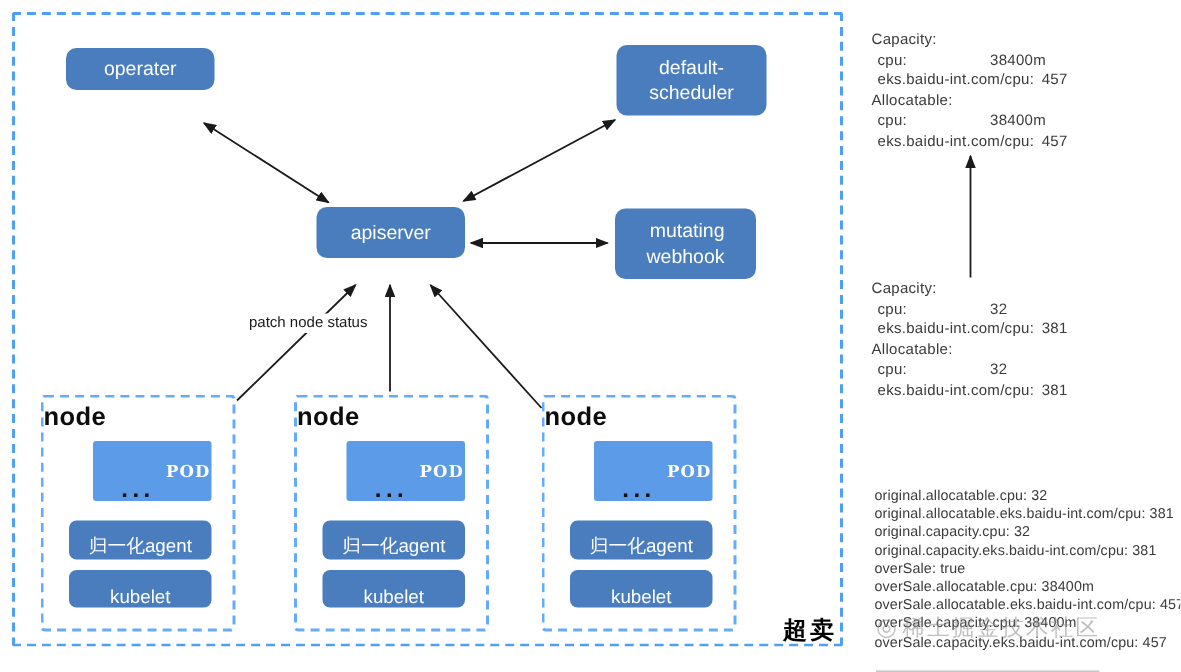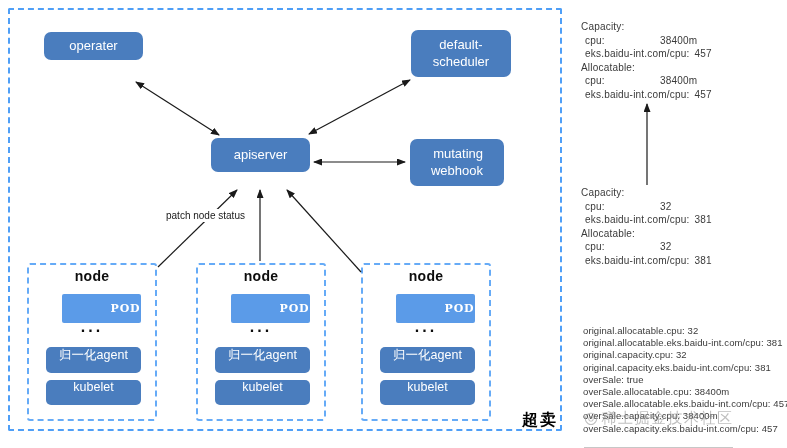--- a/index.html
+++ b/index.html
@@ -19,36 +19,36 @@
   .box-operator{left:44px;top:32px;width:99px;height:28px;}
   .box-scheduler{left:411px;top:30px;width:100px;height:47px;}
   .box-apiserver{left:211px;top:138px;width:99px;height:34px;}
   .box-webhook{left:410px;top:139px;width:94px;height:47px;text-align:right;}
   .node-box{
     position:absolute;top:263px;width:130px;height:158px;box-sizing:border-box;
     border:2px dashed #66abf7;border-radius:3px;
   }
   .node-1{left:27px;} .node-2{left:196px;} .node-3{left:361px;}
   .node-title{
-    position:absolute;top:3px;left:0;right:0;text-align:center;
-    font-size:14px;font-weight:bold;color:#0d0d0d;letter-spacing:0.3px;
+    position:absolute;top:3px;left:0;right:0;text-align:left;
+    font-size:17px;font-weight:bold;color:#0d0d0d;letter-spacing:0.3px;
   }
   .pod-box{
-    position:absolute;left:33px;right:14px;top:29px;height:29px;background:#5b9be8;
+    position:absolute;left:33px;right:14px;top:29px;height:40px;background:#5b9be8;
     color:#fff;display:flex;align-items:center;justify-content:center;
     font-family:"DejaVu Serif", serif;font-weight:bold;font-size:11px;
     letter-spacing:0.8px;border-radius:2px;padding-left:48px;
   }
   .node-dots{
     position:absolute;top:53px;left:0;right:0;text-align:center;
     font-weight:bold;font-size:16px;letter-spacing:3px;color:#0d0d0d;
   }
   .agent-box,.kubelet-box{
     position:absolute;left:17px;right:14px;background:#4a7dbe;border-radius:5px;
-    color:#fff;display:flex;align-items:flex-start;justify-content:center;font-size:12.5px;
+    color:#fff;display:flex;align-items:flex-end;justify-content:center;font-size:12.5px;
   }
   .agent-box{top:82px;height:26px;}
   .kubelet-box{top:115px;height:25px;}
   .edge-label{
     position:absolute;font-size:10px;color:#1a1a1a;background:#ffffff;
     padding:1px 3px;white-space:nowrap;
   }
   .sync-label{left:114px;top:102px;}
   .patch-label{left:163px;top:209px;}
   .oversale-label{

